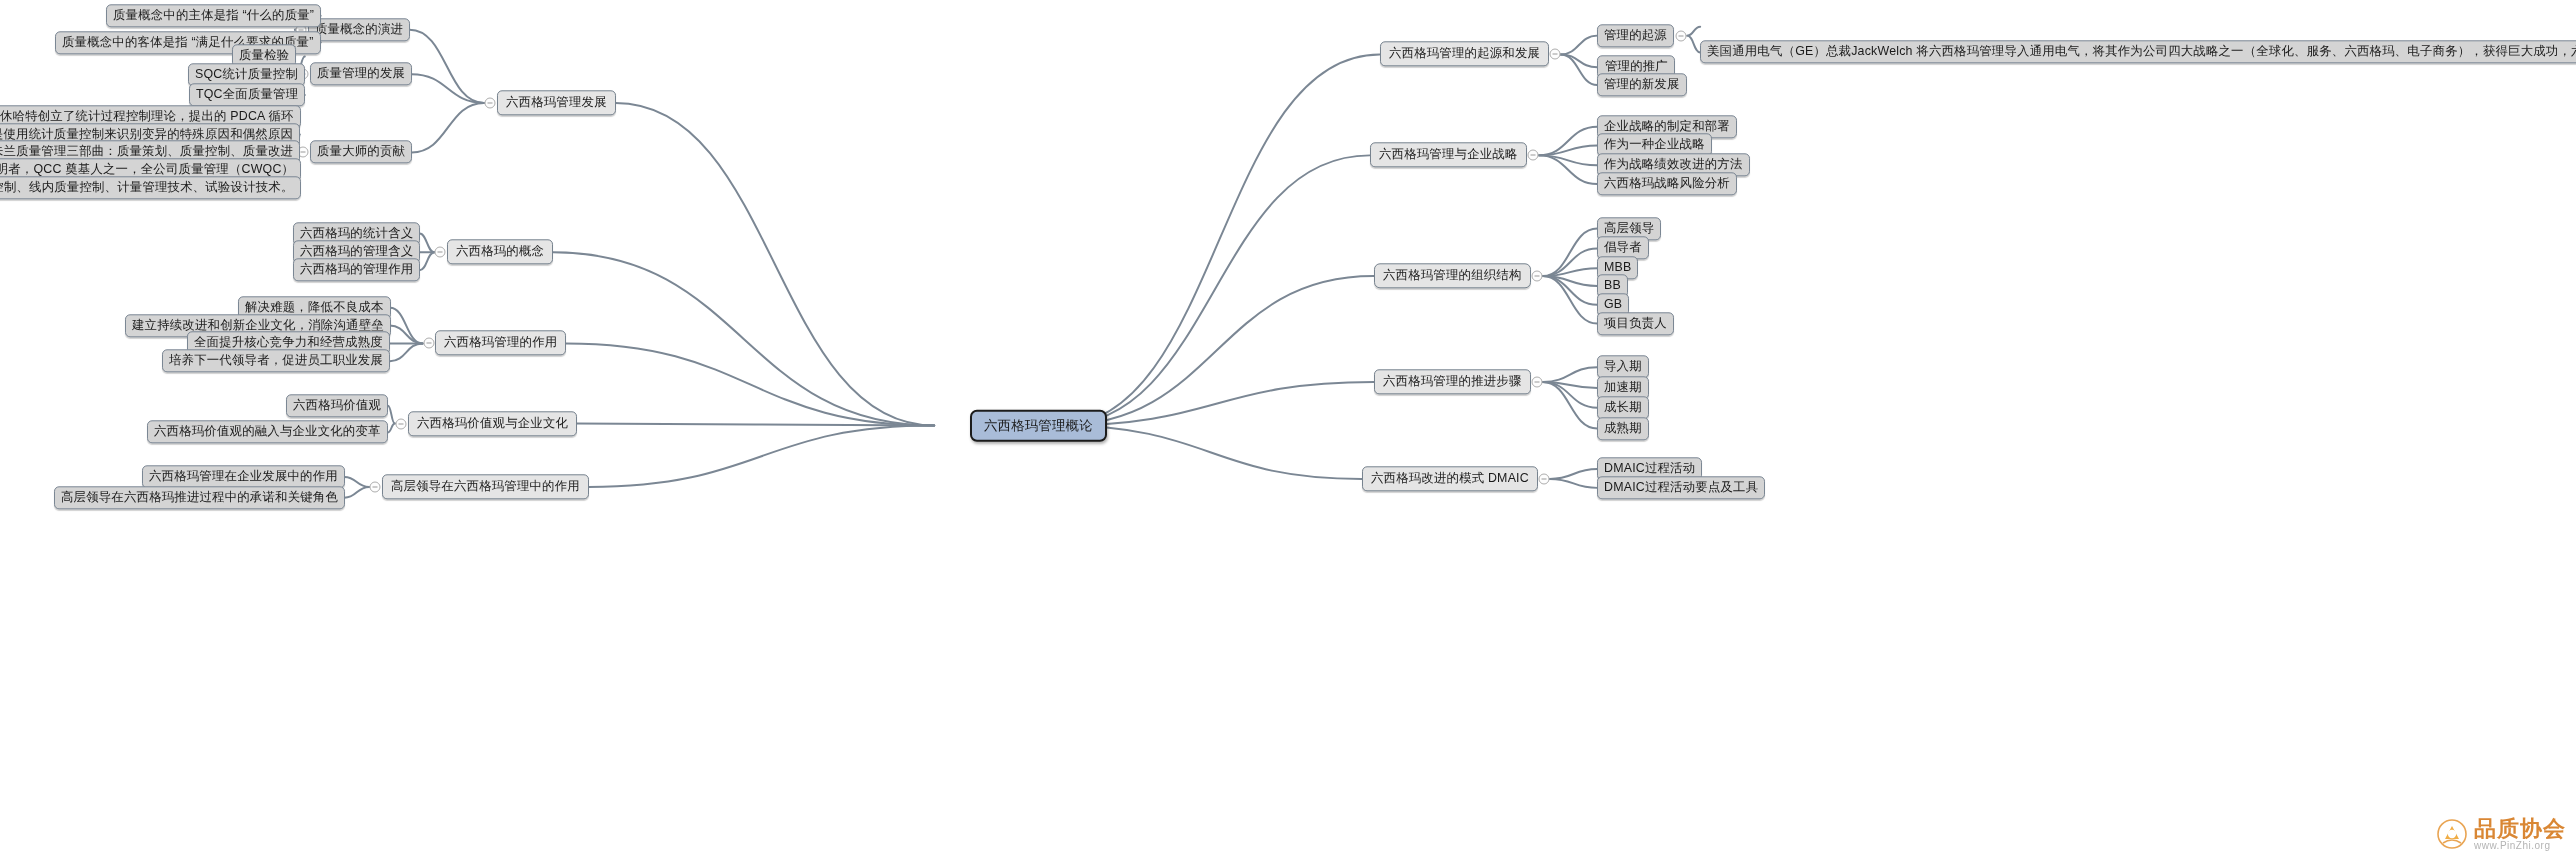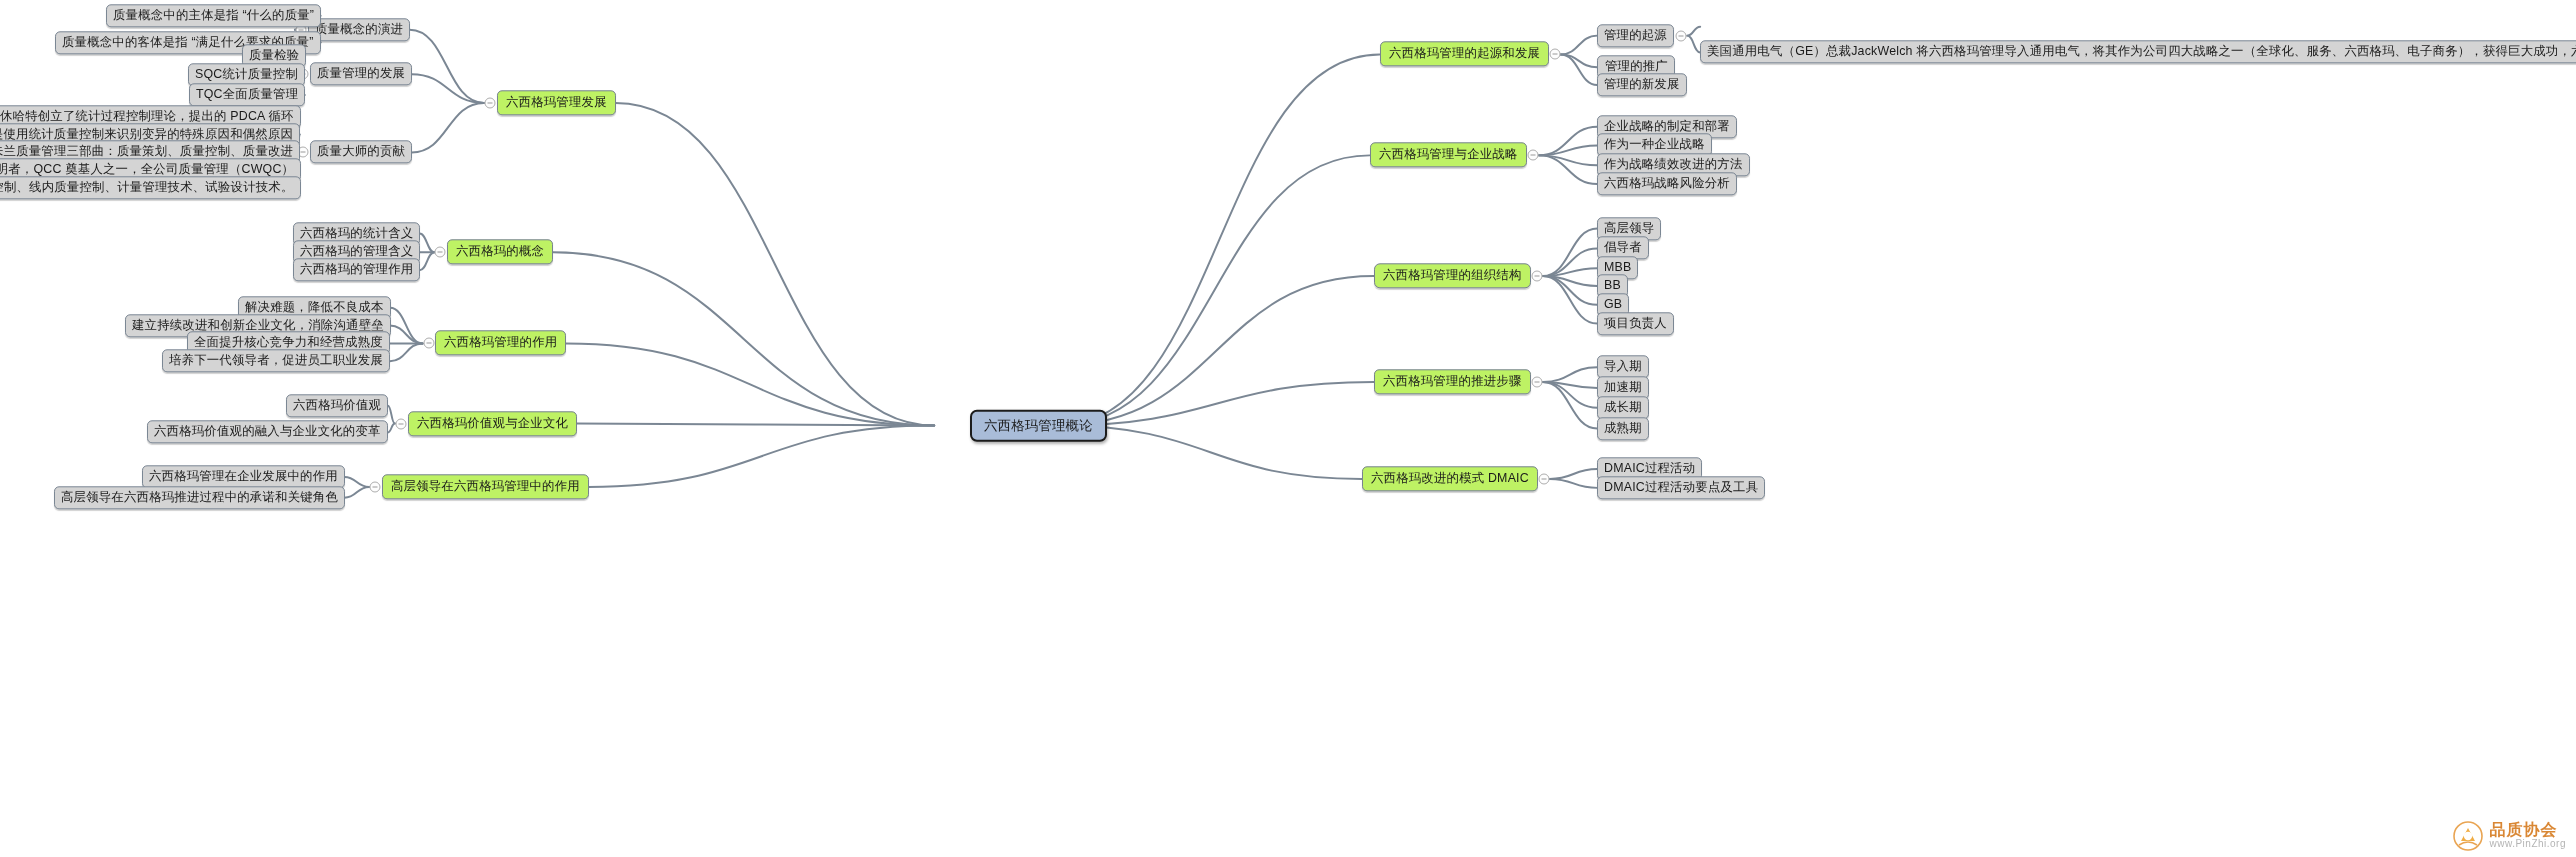--- a/index.html
+++ b/index.html
@@ -29,21 +29,21 @@
   }
   .node.root {
     background: #a9bcd8;
     border: 2px solid #1c1c1c;
     border-radius: 7px;
     font-size: 13.4px;
     padding: 7px 12px 8px 12px;
     box-shadow: 1px 2px 3px rgba(0,0,0,0.30);
   }
   .node.lvl1 {
-    background: #bef264;
+    background: #e5e5e5;
     border: 1px solid #77838f;
     font-size: 12.4px;
     padding: 5px 8px 6px 8px;
   }
   .collapser {
     position: absolute;
     width: 11px; height: 11px;
     border: 1px solid #adadad;
     border-radius: 50%;
     background: #fdfdfd;
@@ -60,21 +60,21 @@
     position:absolute;
     right: 10px; bottom: 6px;
     display:flex; align-items:center; gap:7px;
     opacity: 0.95;
   }
   #watermark .wm-logo {
     width: 30px; height: 30px;
     position: relative;
   }
   #watermark .wm-text { display:flex; flex-direction:column; line-height:1.05; }
-  #watermark .wm-main { font-size: 16px; color:#d8812a; font-weight:bold; letter-spacing:1px; }
+  #watermark .wm-main { font-size: 22px; color:#d8812a; font-weight:bold; letter-spacing:1px; }
   #watermark .wm-sub { font-size: 10px; color:#b0b0b0; letter-spacing:0.5px; }
 </style>
 </head>
 <body>
 
 <div id="canvas">
   <svg id="links" viewBox="0 0 2603 866" preserveAspectRatio="none">
       <path d="M 944 430 C 783 430, 783 104, 622 104" fill="none" stroke="#7b8794" stroke-width="2" stroke-linecap="round"></path>
       <path d="M 489 104 C 451.5 104, 451.5 30, 414 30" fill="none" stroke="#7b8794" stroke-width="2" stroke-linecap="round"></path>
       <path d="M 298 30 C 311 30, 311 16, 324 16" fill="none" stroke="#7b8794" stroke-width="2" stroke-linecap="round"></path>
@@ -133,21 +133,21 @@
     </svg>
 <div class="node root" style="left: 934px; top: 426px; margin-left: 36px;">六西格玛管理概论</div>
     <div class="node lvl1" style="left: 497px; top: 103px; min-width: 91px;">六西格玛管理发展</div>
     <div class="collapser" style="left: 490px; top: 103px;"></div>
     <div class="node lvl2" style="left: 308px; top: 30px;">质量概念的演进</div>
     <div class="collapser" style="left: 301px; top: 30px;"></div>
     <div class="node lvl3" style="left: 106px; top: 16px;">质量概念中的主体是指 “什么的质量”</div>
     <div class="node lvl3" style="left: 55px; top: 43px;">质量概念中的客体是指 “满足什么要求的质量”</div>
     <div class="node lvl2" style="left: 310px; top: 74px;">质量管理的发展</div>
     <div class="collapser" style="left: 303px; top: 74px;"></div>
-    <div class="node lvl3" style="left: 242px; top: 56px;">质量检验</div>
+    <div class="node lvl3" style="left: 232px; top: 56px;">质量检验</div>
     <div class="node lvl3" style="left: 188px; top: 75px;">SQC统计质量控制</div>
     <div class="node lvl3" style="left: 189px; top: 95px;">TQC全面质量管理</div>
     <div class="node lvl2" style="left: 310px; top: 152px;">质量大师的贡献</div>
     <div class="collapser" style="left: 303px; top: 152px;"></div>
     <div class="node lvl3" style="left: -7px; top: 117px;">休哈特创立了统计过程控制理论，提出的 PDCA 循环</div>
     <div class="node lvl3" style="left: -142px; top: 135px;">戴明质量战略的核心就是使用统计质量控制来识别变异的特殊原因和偶然原因</div>
     <div class="node lvl3" style="left: -16px; top: 152px;">朱兰质量管理三部曲：质量策划、质量控制、质量改进</div>
     <div class="node lvl3" style="left: -175px; top: 170px;">石川馨因果图（鱼骨图）的发明者，QCC 奠基人之一，全公司质量管理（CWQC）</div>
     <div class="node lvl3" style="left: -129px; top: 188px;">田口方法：线外质量控制、线内质量控制、计量管理技术、试验设计技术。</div>
     <div class="node lvl1" style="left: 447px; top: 252px; min-width: 91px;">六西格玛的概念</div>

